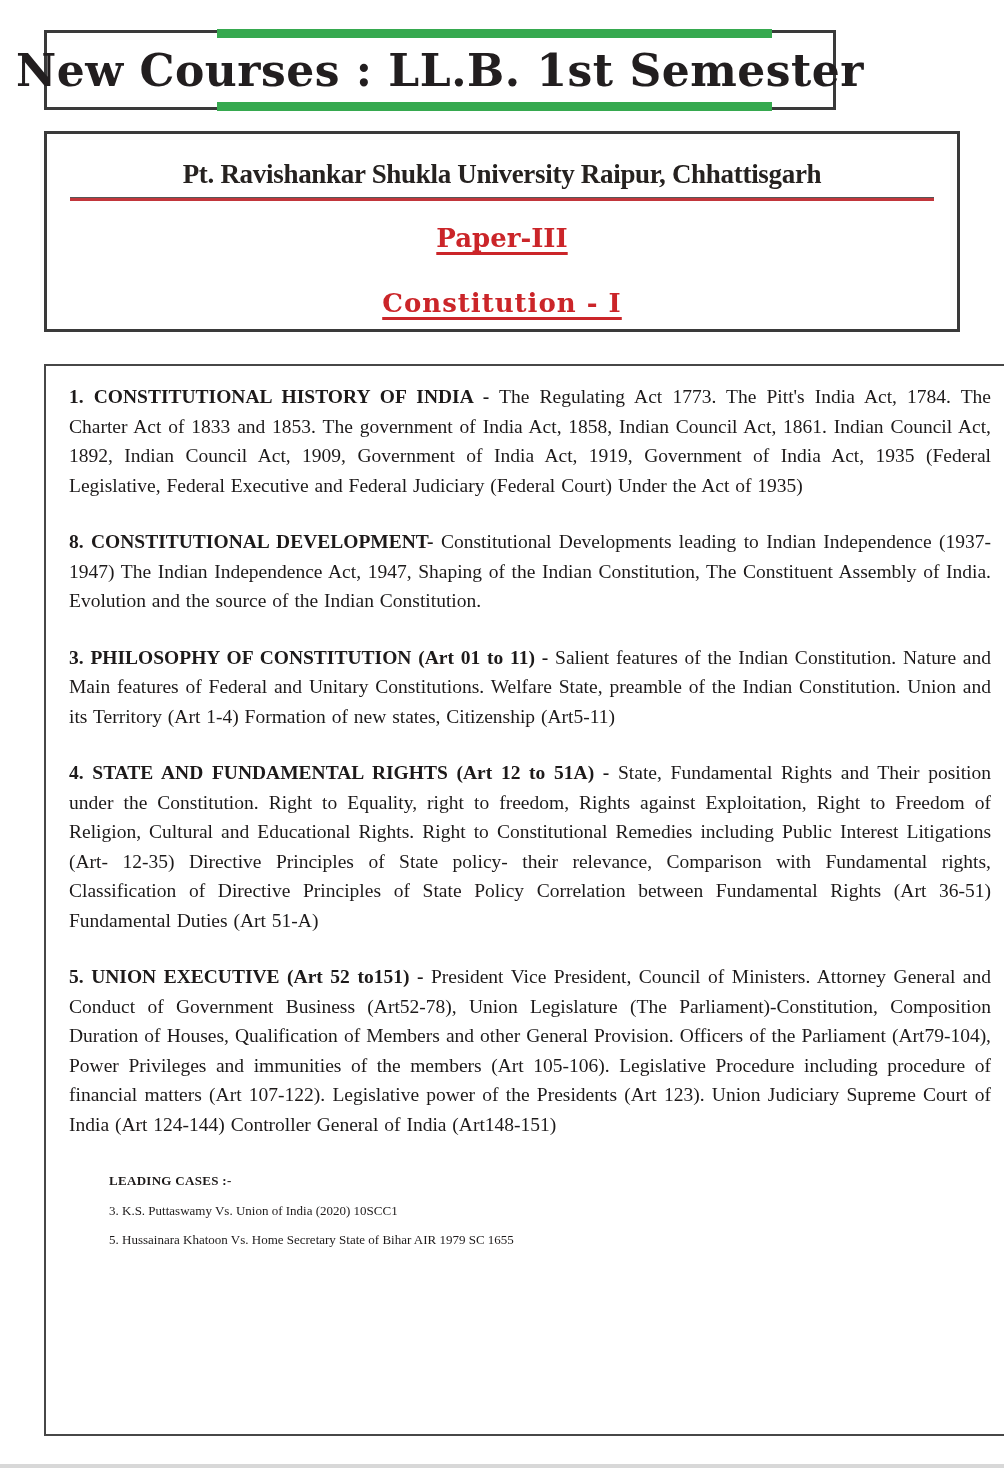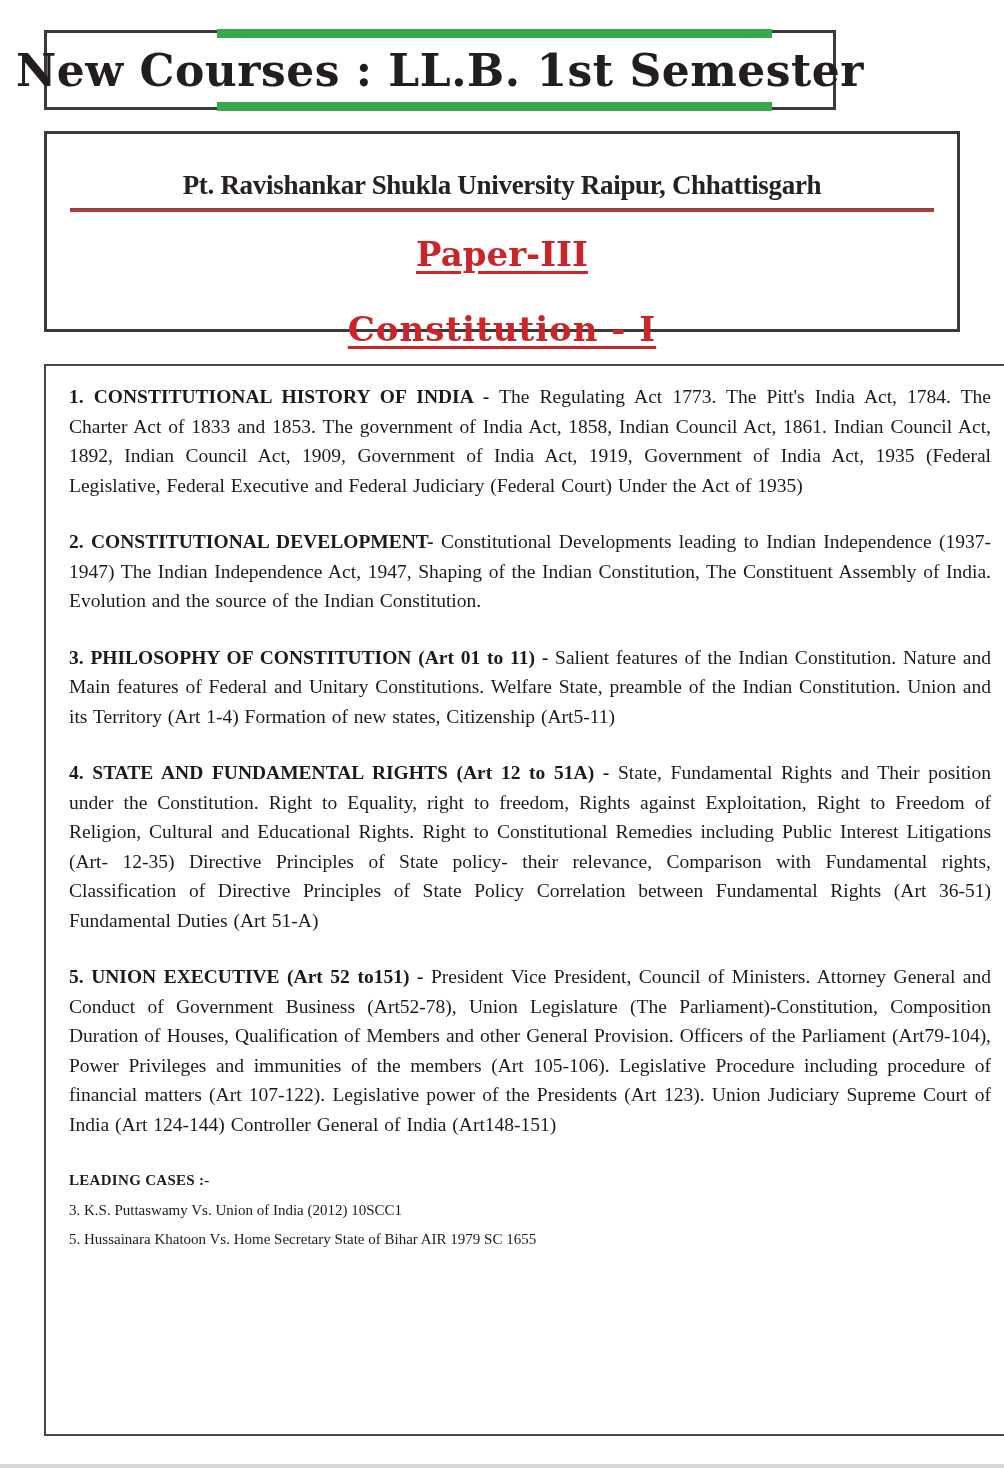--- a/index.html
+++ b/index.html
@@ -37,38 +37,38 @@
 
   
   #header-box {
     position:absolute; top:131px; left:44px;
     width:916px; height:201px;
     border:3px solid #3a3a3a;
     box-sizing:border-box;
     text-align:center;
   }
   #university-title {
-    margin-top:36px;
+    margin-top:25px;
     font-family:"Liberation Serif", serif;
     font-weight:bold;
     font-size:27px;
     color:#262220;
     letter-spacing:-0.3px;
   }
   #red-rule {
     width:864px; margin:7px auto 0 auto;
     height:0;
     border-top:1px solid #565656;
     border-bottom:3px solid #c2363b;
   }
   .red-heading {
     font-family:"DejaVu Serif", serif;
     font-weight:bold;
     color:#cb2529;
-    font-size:34px;
+    font-size:26px;
     text-decoration:underline;
     text-decoration-thickness:3px;
     text-underline-offset:5px;
     white-space:nowrap;
   }
   #paper-title   { margin-top:22px; }
   #subject-title { margin-top:35px; letter-spacing:1px; }
 
   
   #syllabus-box {
@@ -80,21 +80,21 @@
   }
   .section {
     margin:0 0 27px 0;
     font-size:19.5px;
     line-height:29.5px;
     text-align:justify;
     word-spacing:1px;
     color:#1d1a1a;
   }
   .section-heading { font-weight:bold; }
-  #leading-cases { font-size:15px; line-height:29.5px; }
+  #leading-cases { font-size:13px; line-height:29.5px;margin-left:40px; }
   #leading-cases-heading { font-weight:bold; letter-spacing:0.3px; }
   .case-line { }
 
   
   #bottom-edge {
     position:absolute; left:0; bottom:0;
     width:1004px; height:4px;
     background:#d8d8d8;
   }
 </style>
@@ -114,36 +114,36 @@
   <div id="subject-title" class="red-heading">Constitution - I</div>
 </div>
 
 <div id="syllabus-box">
 
   <p class="section">
     <span class="section-heading">1. CONSTITUTIONAL HISTORY OF INDIA -</span><span class="section-body"> The Regulating Act 1773. The Pitt's India Act, 1784. The Charter Act of 1833 and 1853. The government of India Act, 1858, Indian Council Act, 1861. Indian Council Act, 1892, Indian Council Act, 1909, Government of India Act, 1919, Government of India Act, 1935 (Federal Legislative, Federal Executive and Federal Judiciary (Federal Court) Under the Act of 1935)</span>
   </p>
 
   <p class="section">
-    <span class="section-heading">2. CONSTITUTIONAL DEVELOPMENT-</span><span class="section-body"> Constitutional Developments leading to Indian Independence (1937-1947) The Indian Independence Act, 1947, Shaping of the Indian Constitution, The Constituent Assembly of India. Evolution and the source of the Indian Constitution.</span>
+    <span class="section-heading">8. CONSTITUTIONAL DEVELOPMENT-</span><span class="section-body"> Constitutional Developments leading to Indian Independence (1937-1947) The Indian Independence Act, 1947, Shaping of the Indian Constitution, The Constituent Assembly of India. Evolution and the source of the Indian Constitution.</span>
   </p>
 
   <p class="section">
     <span class="section-heading">3. PHILOSOPHY OF CONSTITUTION (Art 01 to 11) -</span><span class="section-body"> Salient features of the Indian Constitution. Nature and Main features of Federal and Unitary Constitutions. Welfare State, preamble of the Indian Constitution. Union and its Territory (Art 1-4) Formation of new states, Citizenship (Art5-11)</span>
   </p>
 
   <p class="section">
     <span class="section-heading">4. STATE AND FUNDAMENTAL RIGHTS (Art 12 to 51A) -</span><span class="section-body"> State, Fundamental Rights and Their position under the Constitution. Right to Equality, right to freedom, Rights against Exploitation, Right to Freedom of Religion, Cultural and Educational Rights. Right to Constitutional Remedies including Public Interest Litigations (Art- 12-35) Directive Principles of State policy- their relevance, Comparison with Fundamental rights, Classification of Directive Principles of State Policy Correlation between Fundamental Rights (Art 36-51) Fundamental Duties (Art 51-A)</span>
   </p>
 
   <p class="section">
     <span class="section-heading">5. UNION EXECUTIVE (Art 52 to151) -</span><span class="section-body"> President Vice President, Council of Ministers. Attorney General and Conduct of Government Business (Art52-78), Union Legislature (The Parliament)-Constitution, Composition Duration of Houses, Qualification of Members and other General Provision. Officers of the Parliament (Art79-104), Power Privileges and immunities of the members (Art 105-106). Legislative Procedure including procedure of financial matters (Art 107-122). Legislative power of the Presidents (Art 123). Union Judiciary Supreme Court of India (Art 124-144) Controller General of India (Art148-151)</span>
   </p>
 
   <div id="leading-cases">
     <div id="leading-cases-heading">LEADING CASES :-</div>
-    <div class="case-line">3. K.S. Puttaswamy Vs. Union of India (2012) 10SCC1</div>
+    <div class="case-line">3. K.S. Puttaswamy Vs. Union of India (2020) 10SCC1</div>
     <div class="case-line">5. Hussainara Khatoon Vs. Home Secretary State of Bihar AIR 1979 SC 1655</div>
   </div>
 
 </div>
 
 <div id="bottom-edge"></div>
 
 </body></html>

